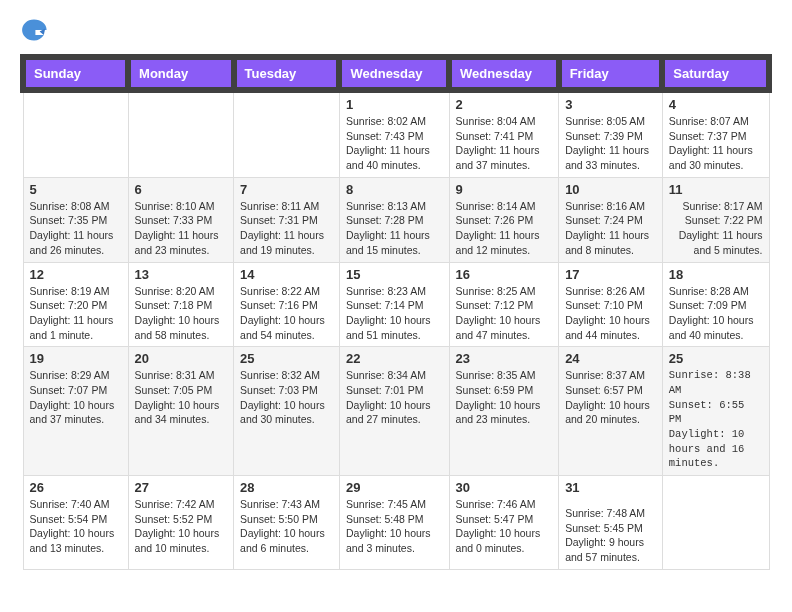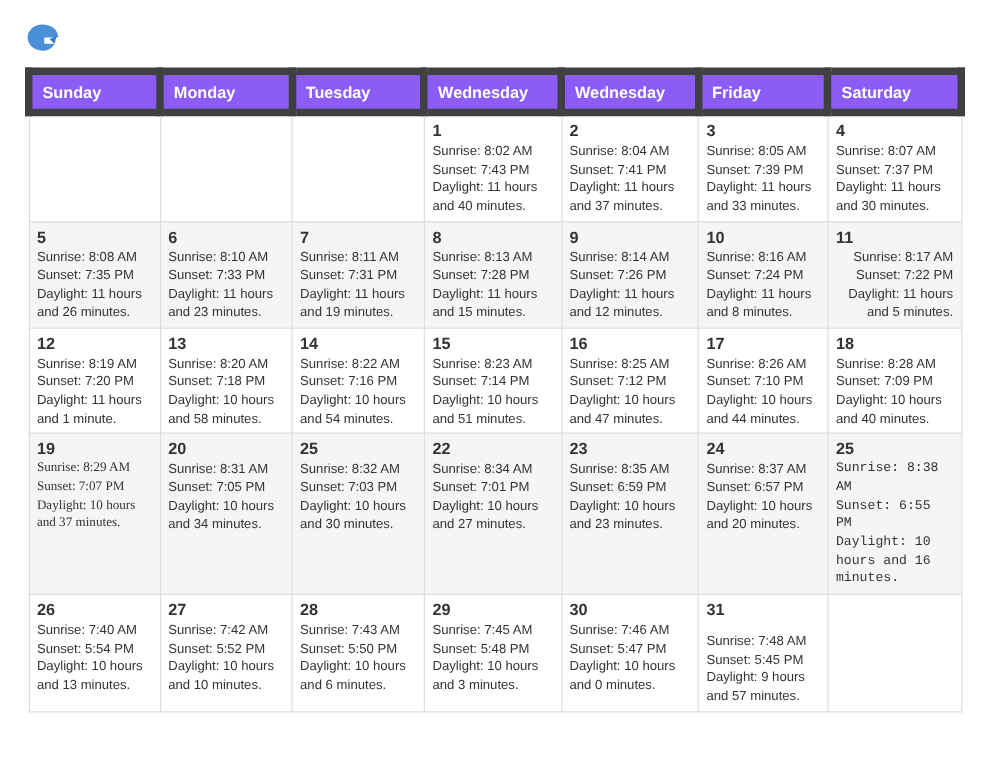--- a/index.html
+++ b/index.html
@@ -232,21 +232,21 @@
           <td>
             <span class="day-number">18</span>
             <div class="day-info" style="white-space: pre-line;">Sunrise: 8:28 AM
 Sunset: 7:09 PM
 Daylight: 10 hours and 40 minutes.</div>
           </td>
         </tr>
         <tr>
           <td>
             <span class="day-number">19</span>
-            <div class="day-info" style="white-space: pre-line; font-family: Liberation Serif, serif;">Sunrise: 8:29 AM
+            <div class="day-info" style="white-space: pre-line;">Sunrise: 8:29 AM
 Sunset: 7:07 PM
 Daylight: 10 hours and 37 minutes.</div>
           </td>
           <td>
             <span class="day-number">20</span>
             <div class="day-info" style="white-space: pre-line;">Sunrise: 8:31 AM
 Sunset: 7:05 PM
 Daylight: 10 hours and 34 minutes.</div>
           </td>
           <td>

